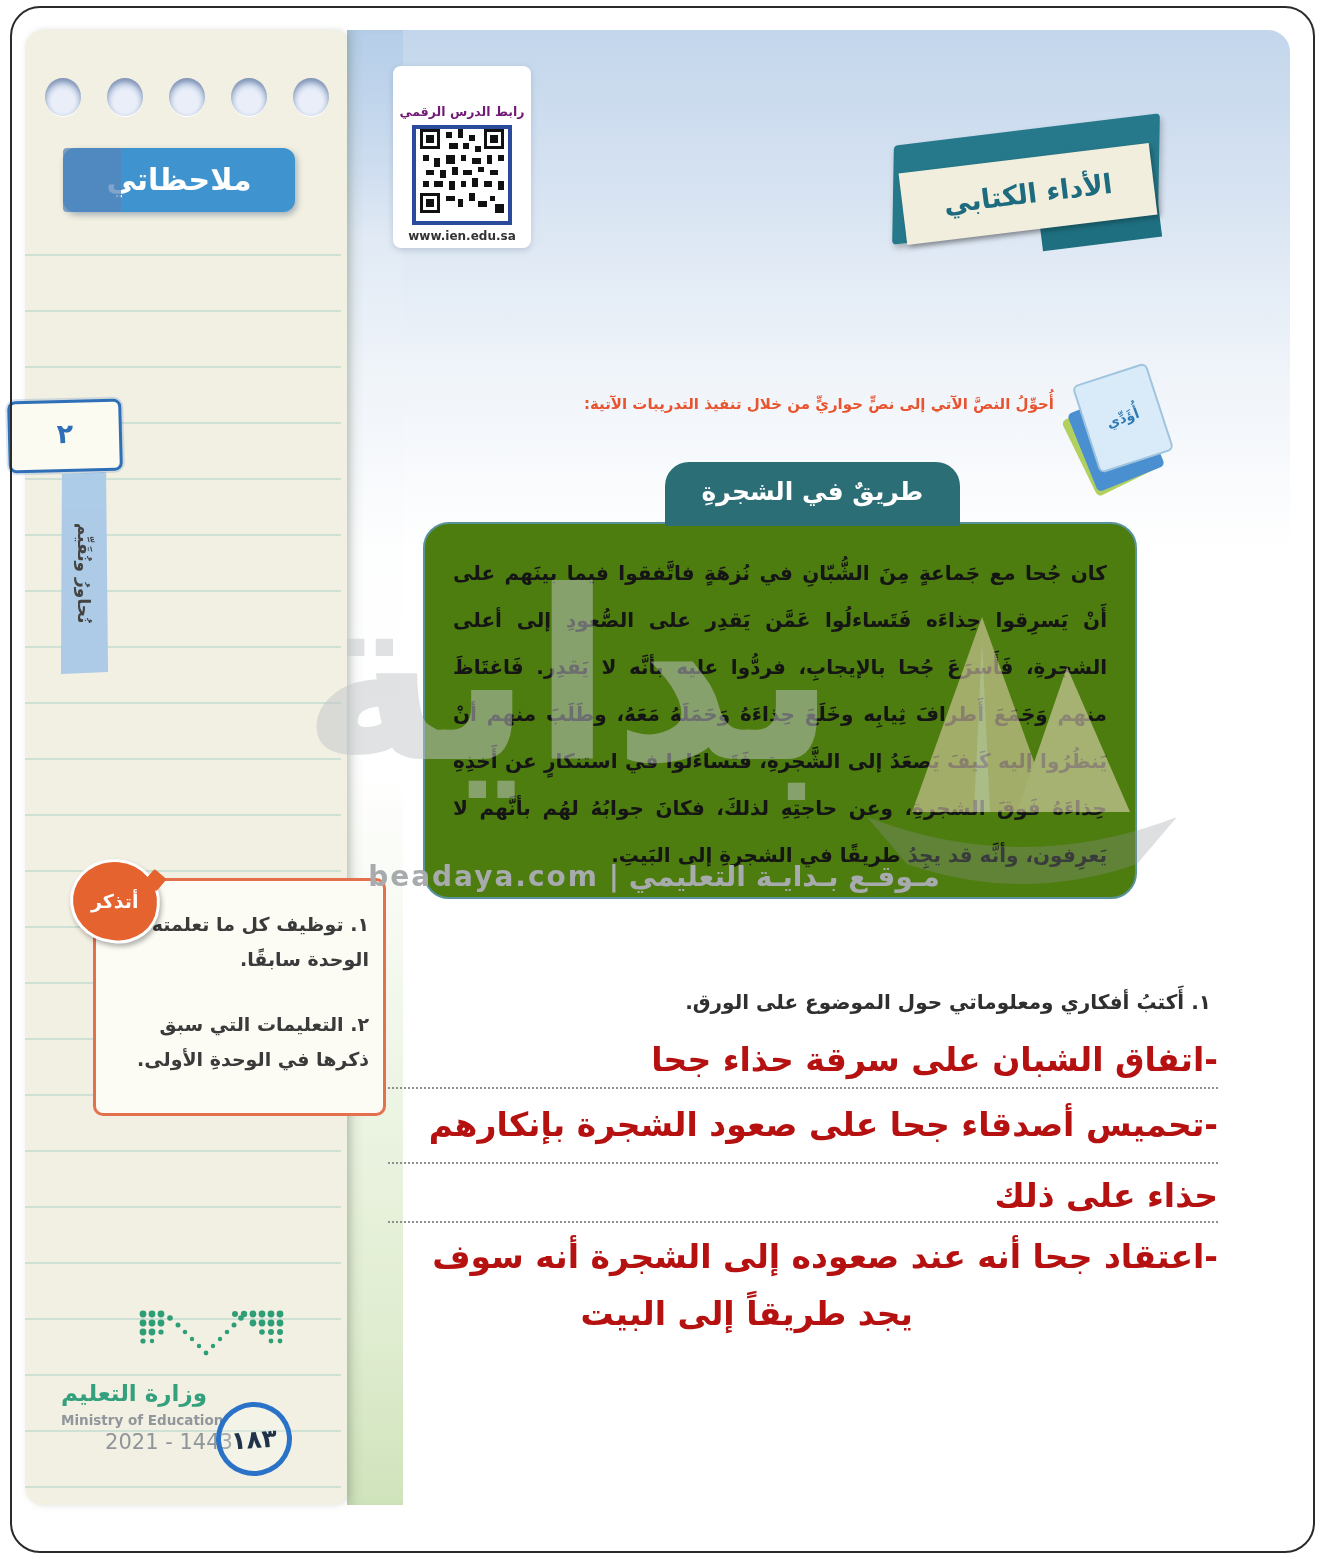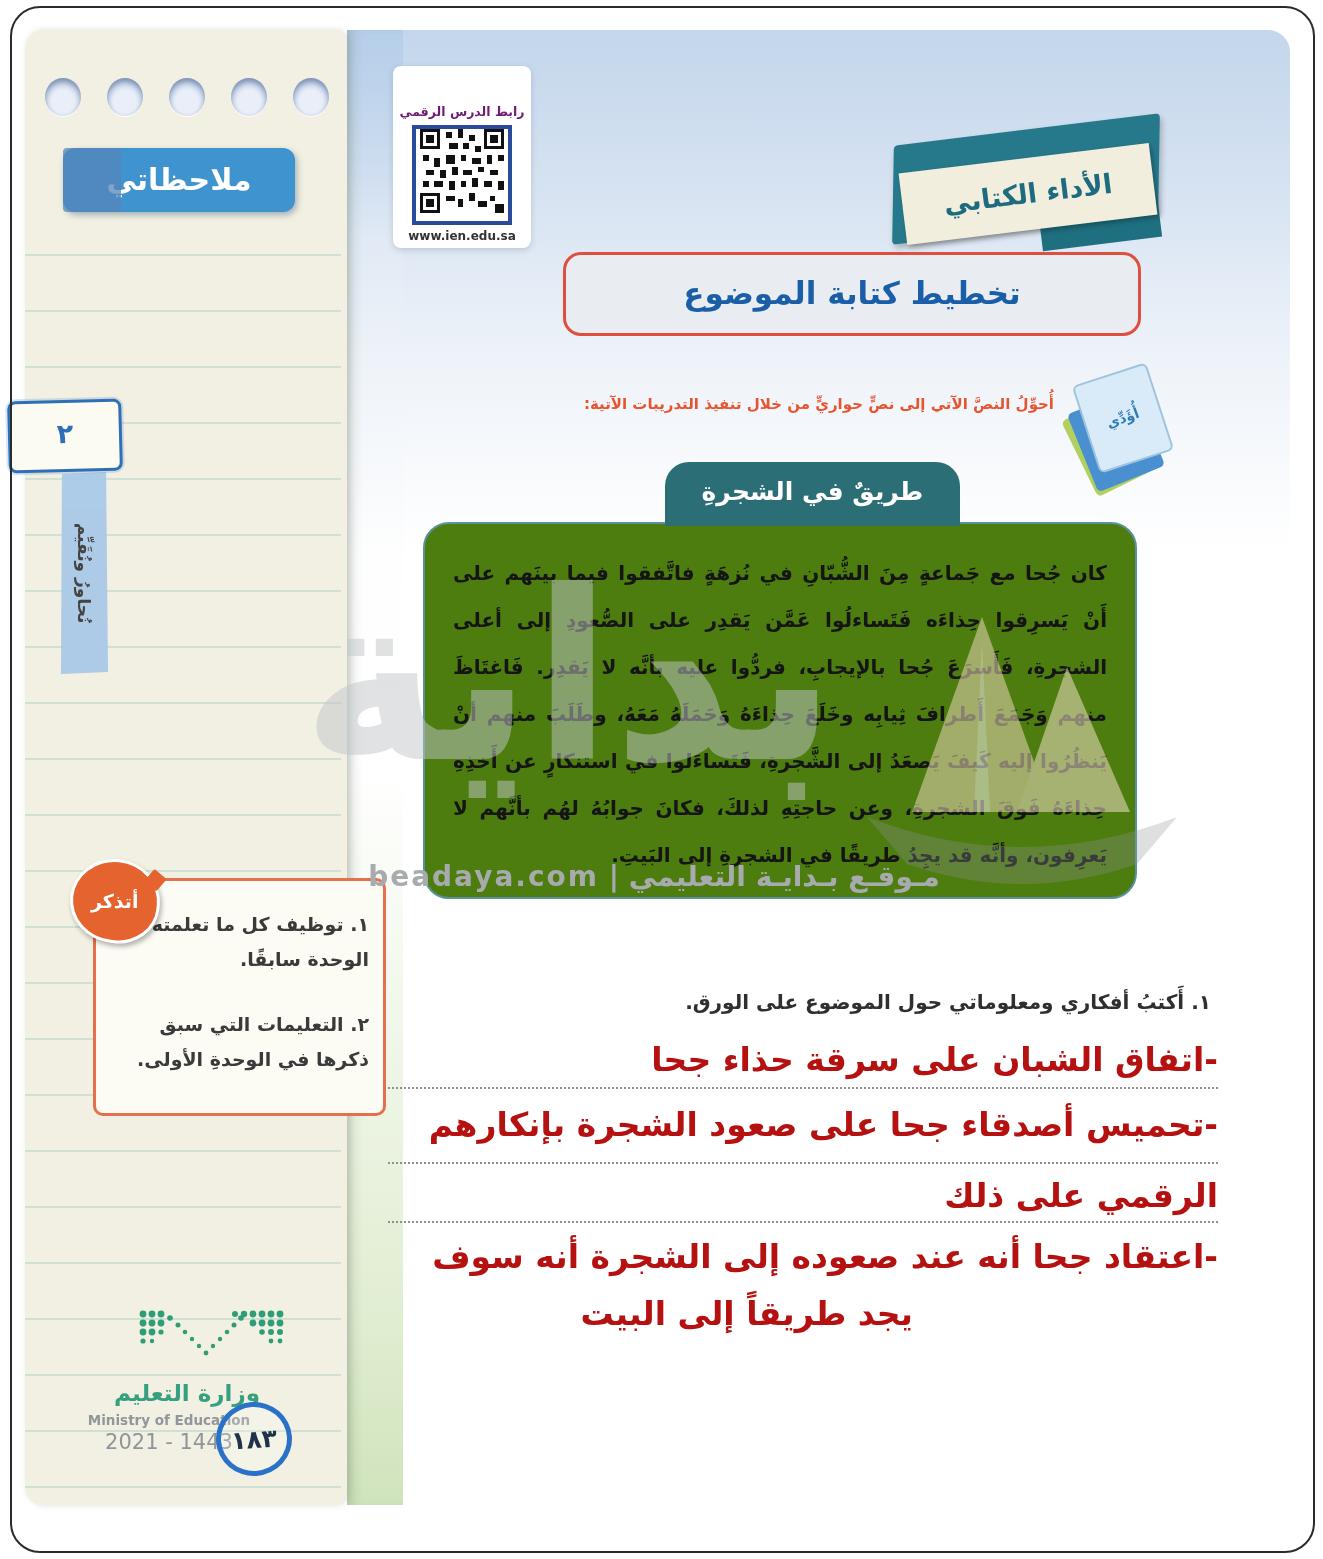--- a/index.html
+++ b/index.html
@@ -45,23 +45,23 @@
   .reminder-items{position:absolute;right:14px;left:14px;top:26px;direction:rtl;text-align:right;
         color:#3a3a3a;font-weight:bold;font-size:19px;line-height:1.85;display:flex;
         flex-direction:column;gap:30px;}
   .reminder-badge{position:absolute;left:-26px;top:-22px;width:84px;height:78px;background:#e4632e;
         border:3px solid #ffffff;border-radius:50% 50% 46% 50%;box-shadow:2px 3px 5px rgba(0,0,0,.3);
         transform:rotate(6deg);display:flex;align-items:center;justify-content:center;z-index:7;}
   .reminder-badge::after{content:"";position:absolute;right:-4px;top:6px;width:16px;height:16px;
         background:#e4632e;border-radius:2px;transform:rotate(35deg);}
   .reminder-badge span{color:#ffffff;font-weight:bold;font-size:19px;transform:rotate(-6deg);direction:rtl;}
   .ministry-logo{position:absolute;left:112px;top:1278px;}
-  .ministry-ar{position:absolute;left:53px;top:1350px;width:182px;text-align:right;color:#35a07d;
+  .ministry-ar{position:absolute;left:36px;top:1350px;width:182px;text-align:left;color:#35a07d;
         font-weight:bold;font-size:23px;direction:rtl;}
-  .ministry-en{position:absolute;left:53px;top:1382px;width:182px;text-align:center;color:#90969b;
+  .ministry-en{position:absolute;left:36px;top:1382px;width:182px;color:#90969b;
         font-size:13.5px;font-weight:bold;}
   .ministry-years{position:absolute;left:53px;top:1400px;width:182px;text-align:center;color:#8f959a;
         font-size:21px;}
   .page-circle{position:absolute;left:191px;top:1372px;width:66px;height:64px;border:5px solid #2a72c8;
         border-radius:50%;background:rgba(255,255,255,.2);color:#20324a;font-weight:bold;font-size:25px;
         display:flex;align-items:center;justify-content:center;transform:rotate(-4deg);}
 
   
   .qr-card{position:absolute;left:393px;top:66px;width:138px;height:182px;background:#ffffff;
         border-radius:8px;box-shadow:0 2px 6px rgba(80,100,130,.25);text-align:center;z-index:4;}
@@ -260,41 +260,40 @@
     </div>
     <div class="qr-url">www.ien.edu.sa</div>
   </div>
 
   <div class="banner">
     <div class="banner-back"></div>
     <div class="banner-back2"></div>
     <div class="banner-front">الأداء الكتابي</div>
   </div>
 
-  <div class="title-box">تخطيط كتابة الموضوع</div>
 
   <div class="task-intro">أُحوِّلُ النصَّ الآتي إلى نصٍّ حواريٍّ من خلال تنفيذ التدريبات الآتية:</div>
   <div class="book-icon">
     <div class="book-page-green"></div>
     <div class="book-page-blue"></div>
     <div class="book-cover">
       <span>أُؤَدِّي</span>
     </div>
   </div>
 
   <div class="story-badge">طريقٌ في الشجرةِ</div>
   <div class="story-box">
     <p>كان جُحا مع جَماعةٍ مِنَ الشُّبّانِ في نُزهَةٍ فاتَّفقوا فيما بينَهم على أَنْ يَسرِقوا حِذاءَه فَتَساءلُوا عَمَّن يَقدِر على الصُّعودِ إلى أعلى الشجرةِ، فَأَسرَعَ جُحا بالإيجابِ، فردُّوا عليه بأنَّه لا يَقدِر. فَاغتَاظَ منهم وَجَمَعَ أَطرافَ ثِيابِه وخَلَعَ حِذاءَهُ وَحَمَلَهُ مَعَهُ، وطَلَبَ منهم أنْ يَنظُرُوا إليه كَيفَ يَصعَدُ إلى الشَّجرةِ، فَتَساءَلوا في استنكارٍ عن أَخذِهِ حِذاءَهُ فَوقَ الشجرةِ، وعن حاجتِهِ لذلكَ، فكانَ جوابُهُ لهُم بأنَّهم لا يَعرِفون، وأنَّه قد يجِدُ طريقًا في الشجرةِ إلى البَيتِ.</p>
   </div>
 
   <div class="question">١. أَكتبُ أفكاري ومعلوماتي حول الموضوع على الورق.</div>
   <div class="answers">
     <div class="answer-line dotted a1">-اتفاق الشبان على سرقة حذاء جحا</div>
     <div class="answer-line dotted a2">-تحميس أصدقاء جحا على صعود الشجرة بإنكارهم</div>
-    <div class="answer-line dotted a3">الرقمي على ذلك</div>
+    <div class="answer-line dotted a3">حذاء على ذلك</div>
     <div class="answer-line a5">-اعتقاد جحا أنه عند صعوده إلى الشجرة أنه سوف</div>
     <div class="answer-line a6">يجد طريقاً إلى البيت</div>
   </div>
 
   <div class="watermark">
     <div class="wm-brand">بداية</div>
     <svg class="wm-pen" width="320" height="300" viewBox="0 0 320 300">
       <path d="M120 5 L190 200 L50 200 Z" fill="#e8d6b6"></path>
       <path d="M205 55 L268 200 L155 200 Z" fill="#eedfc2"></path>
       <path d="M120 30 L128 200 L112 200 Z" fill="#ffffff" opacity="0.7"></path>

